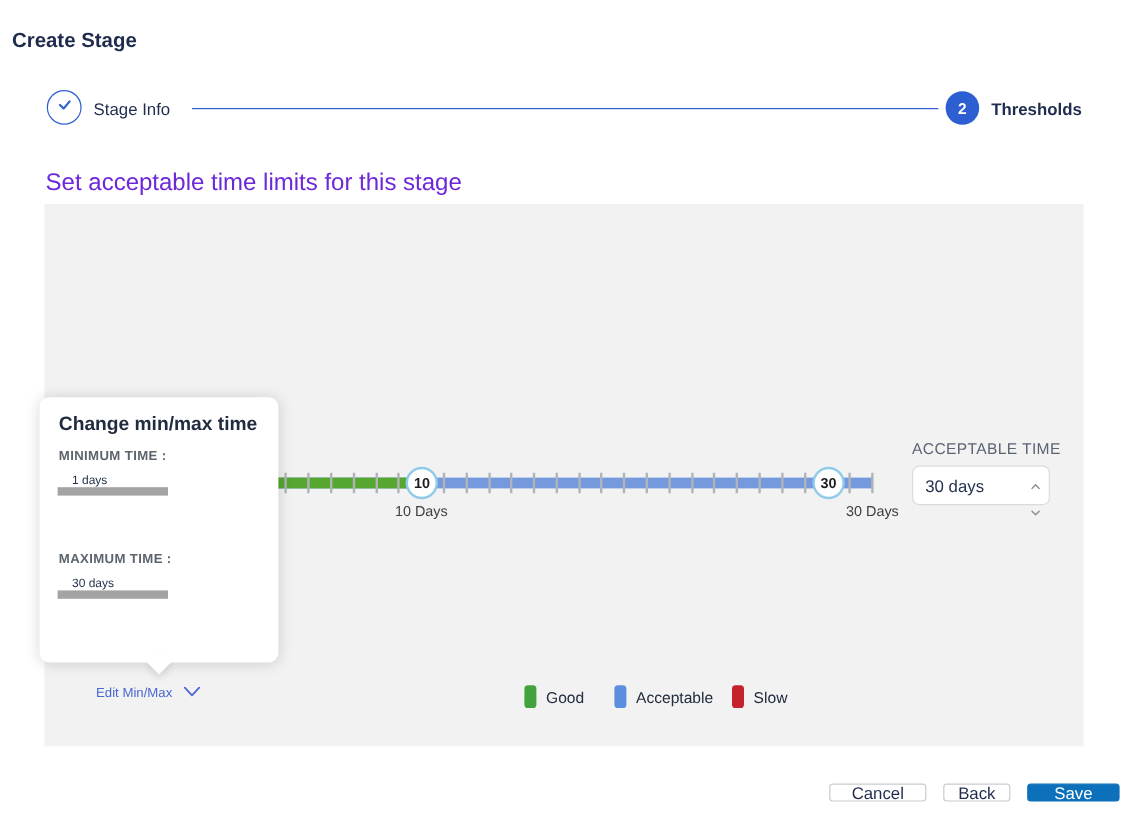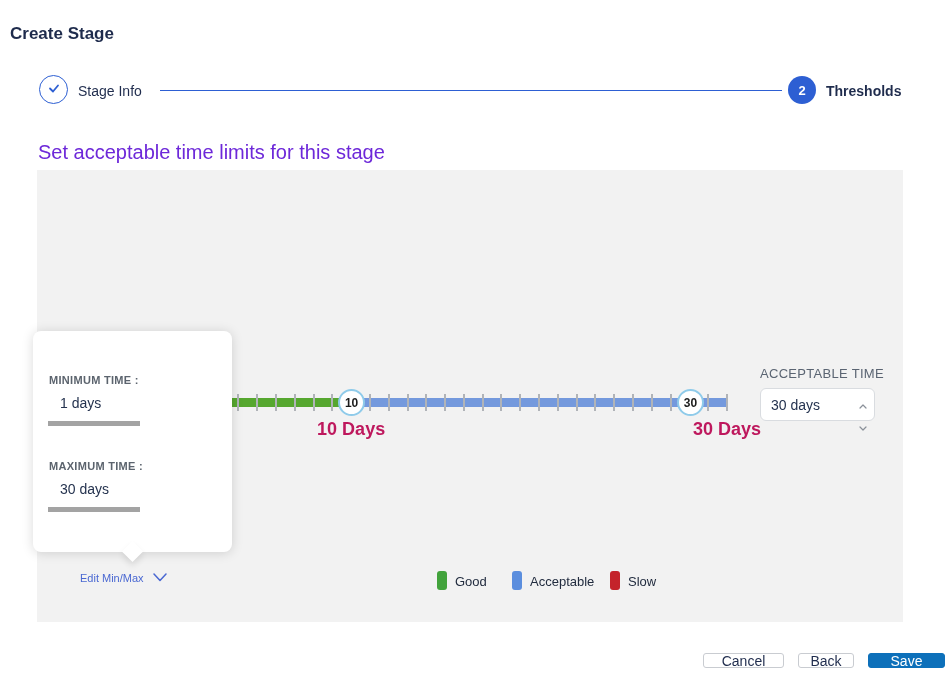--- a/index.html
+++ b/index.html
@@ -34,53 +34,53 @@
   .targets-row svg { margin-left:2px; }
 
   
   .track { left:145px; top:228px; width:545px; height:9px; background:#7499dd; }
   .track-good { position:absolute; left:0; top:0; height:9px; background:var(--good,#56a72f); }
   .ticks { left:145px; top:224px; width:547px; height:17px; }
   .tick { position:absolute; top:0; width:2px; height:17px; background:#b0b3b8; }
   .handle { width:27px; height:27px; border-radius:50%; background:#fff;
     border:2px solid #8fcbea; color:#1c1c1c; font-size:12px; font-weight:600;
     display:flex; align-items:center; justify-content:center; top:219px; z-index:2; cursor:pointer; }
-  .handle-caption { top:249px; font-size:18px; color:#be185d; transform:translateX(-50%); white-space:nowrap;font-weight:bold; }
+  .handle-caption { top:249px; font-size:12px; color:#404040; transform:translateX(-50%); white-space:nowrap; }
 
   
   .acceptable-label { left:723px; top:196px; font-size:13px; color:#5a6472; letter-spacing:.3px; }
   .acceptable-box { left:723px; top:218px; width:115px; height:33px; background:#fff;
     border:1px solid #d9dce0; border-radius:6px; }
   .acceptable-input { width:100%; height:100%; border:none; outline:none; background:transparent;
     font-family:inherit; font-size:14px; color:#25334f; padding:0 24px 0 10px; }
   .spinner { position:absolute; right:7px; top:6px; display:flex; flex-direction:column;
     gap:4px; cursor:pointer; }
 
   
   .popover { left:33px; top:331px; width:199px; height:221px; background:#fff;
     border-radius:8px; box-shadow:0 1px 12px rgba(0,0,0,0.15); z-index:5; }
   .pop-arrow { position:absolute; left:92px; bottom:-7px; width:15px; height:15px;
     background:#fff; transform:rotate(45deg); box-shadow:3px 3px 6px rgba(0,0,0,0.10); }
   .pop-title { left:16px; top:14px; font-size:16px; font-weight:600; color:#222c3f; }
   .pop-field-label { font-size:11px; font-weight:700; color:#5c646e; letter-spacing:.3px; }
   .pop-input { position:absolute; left:15px; width:92px; border:none; outline:none;
-    border-bottom:5px solid #a3a3a3; background:transparent; font-family:inherit;
-    font-size:14px; color:#25334f; padding:0 0 10px 12px; }
+    border-bottom:7px solid #a3a3a3; background:transparent; font-family:inherit;
+    font-size:10px; color:#25334f; padding:0 0 0 12px; }
 
   .edit-link { left:43px; top:402px; font-size:11px; color:#4a68d2; display:flex;
     align-items:center; gap:9px; cursor:pointer; }
 
   
   .legend-swatch { top:401px; width:10px; height:19px; border-radius:3px; }
   .legend-label { top:404px; font-size:13px; color:#222c3f; }
 
   
   .btn { top:653px; height:15px; border-radius:3px; font-family:inherit; font-size:14px;
     display:flex; align-items:center; justify-content:center; cursor:pointer;
-    background:#fff; border:1px solid #c9ccd1; color:#1f2c4d;margin-left:12px; }
+    background:#fff; border:1px solid #c9ccd1; color:#1f2c4d; }
   .btn-cancel { left:691px; width:81px; }
   .btn-back { left:786px; width:56px; }
   .btn-save { left:856px; width:77px; background:var(--save,#0d70ba); border:1px solid var(--save,#0d70ba); color:#fff; }
 </style>
 </head>
 <body>
 
 <div class="abs page-title">Create Stage</div>
 
 <div class="abs step-circle step1-circle">
@@ -165,20 +165,21 @@
   <div class="abs legend-swatch" style="left: 400px; background-color: rgb(66, 163, 60);"></div>
   <div class="abs legend-label" style="left:418px;">Good</div>
   <div class="abs legend-swatch" style="left: 475px; background-color: rgb(91, 142, 222);"></div>
   <div class="abs legend-label" style="left:493px;">Acceptable</div>
   <div class="abs legend-swatch" style="left: 573px; background-color: rgb(196, 35, 43);"></div>
   <div class="abs legend-label" style="left:591px;">Slow</div>
 </div>
 
 <div class="abs popover">
   <div class="pop-arrow"></div>
+  <div class="abs pop-title">Change min/max time</div>
   <div class="abs pop-field-label" style="left:16px; top:43px;">MINIMUM TIME :</div>
   <input class="pop-input" style="top: 64px;" value="1 days">
   <div class="abs pop-field-label" style="left:16px; top:129px;">MAXIMUM TIME :</div>
   <input class="pop-input" style="top: 150px;" value="30 days">
 </div>
 
 <button class="abs btn btn-cancel">Cancel</button>
 <button class="abs btn btn-back">Back</button>
 <button class="abs btn btn-save">Save</button>
 

